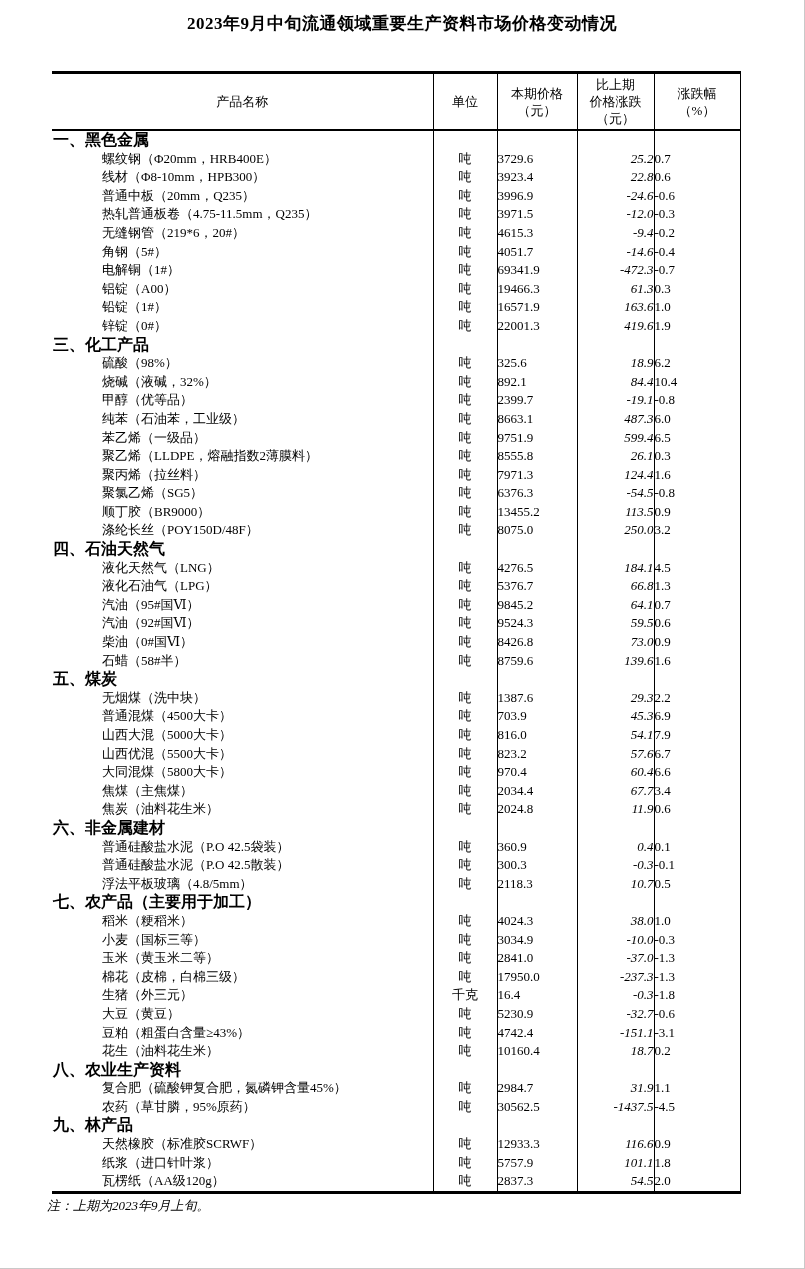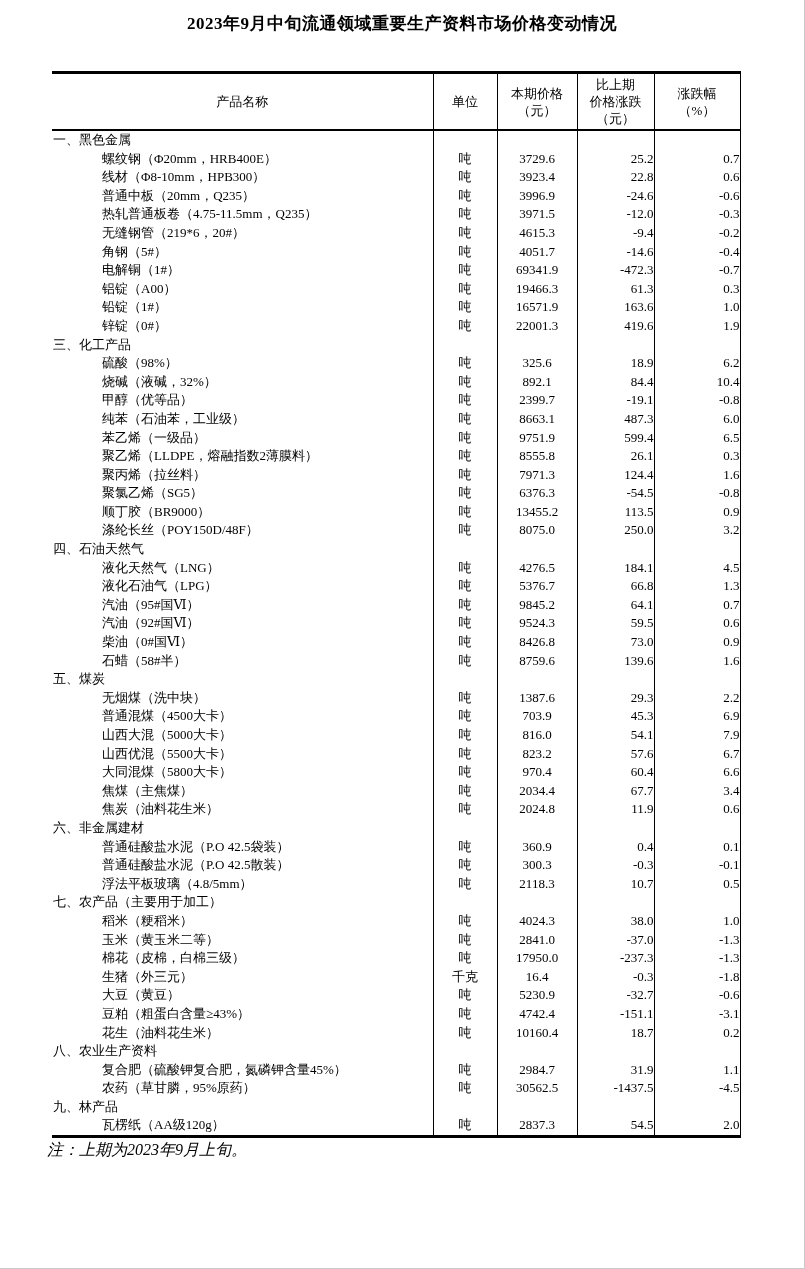--- a/index.html
+++ b/index.html
@@ -48,32 +48,32 @@
     line-height: 17px;
     white-space: pre-line;
   }
   .price-table tbody td {
     height: 18.6px;
     line-height: 18.6px;
     font-size: 13px;
     vertical-align: middle;
   }
   .cell-product.category {
-    font-weight: normal;
-    font-size: 13px;
+    font-weight: bold;
+    font-size: 16px;
     padding-left: 1px;
   }
   .cell-product.item { padding-left: 50px; }
   .cell-unit { text-align: center; }
-  .cell-price  { text-align: center; padding-right: 19px; }
-  .cell-change { text-align: right; padding-right: 21px; }
-  .cell-pct    { text-align: right; padding-right: 25px; }
+  .cell-price  { text-align: left; padding-right: 19px; }
+  .cell-change { text-align: right; padding-right: 21px; font-style: italic; }
+  .cell-pct    { text-align: left; padding-right: 25px; }
   .note {
     margin: 4px 0 0 47px;
-    font-size: 16px;
+    font-size: 13px;
     font-style: italic;
     line-height: 16px;
   }
 </style>
 </head>
 <body>
 
 <div class="page">
   <h1 class="title">2023年9月中旬流通领域重要生产资料市场价格变动情况</h1>
 
@@ -394,20 +394,27 @@
           <td class="cell-pct"></td>
         </tr>
         <tr>
           <td class="cell-product item">稻米（粳稻米）</td>
           <td class="cell-unit">吨</td>
           <td class="cell-price">4024.3</td>
           <td class="cell-change">38.0</td>
           <td class="cell-pct">1.0</td>
         </tr>
         <tr>
+          <td class="cell-product item">小麦（国标三等）</td>
+          <td class="cell-unit">吨</td>
+          <td class="cell-price">3034.9</td>
+          <td class="cell-change">-10.0</td>
+          <td class="cell-pct">-0.3</td>
+        </tr>
+        <tr>
           <td class="cell-product item">玉米（黄玉米二等）</td>
           <td class="cell-unit">吨</td>
           <td class="cell-price">2841.0</td>
           <td class="cell-change">-37.0</td>
           <td class="cell-pct">-1.3</td>
         </tr>
         <tr>
           <td class="cell-product item">棉花（皮棉，白棉三级）</td>
           <td class="cell-unit">吨</td>
           <td class="cell-price">17950.0</td>
@@ -462,20 +469,34 @@
           <td class="cell-price">30562.5</td>
           <td class="cell-change">-1437.5</td>
           <td class="cell-pct">-4.5</td>
         </tr>
         <tr>
           <td class="cell-product category">九、林产品</td>
           <td class="cell-unit"></td>
           <td class="cell-price"></td>
           <td class="cell-change"></td>
           <td class="cell-pct"></td>
+        </tr>
+        <tr>
+          <td class="cell-product item">天然橡胶（标准胶SCRWF）</td>
+          <td class="cell-unit">吨</td>
+          <td class="cell-price">12933.3</td>
+          <td class="cell-change">116.6</td>
+          <td class="cell-pct">0.9</td>
+        </tr>
+        <tr>
+          <td class="cell-product item">纸浆（进口针叶浆）</td>
+          <td class="cell-unit">吨</td>
+          <td class="cell-price">5757.9</td>
+          <td class="cell-change">101.1</td>
+          <td class="cell-pct">1.8</td>
         </tr>
         <tr>
           <td class="cell-product item">瓦楞纸（AA级120g）</td>
           <td class="cell-unit">吨</td>
           <td class="cell-price">2837.3</td>
           <td class="cell-change">54.5</td>
           <td class="cell-pct">2.0</td>
         </tr>
       </tbody>
   </table>

